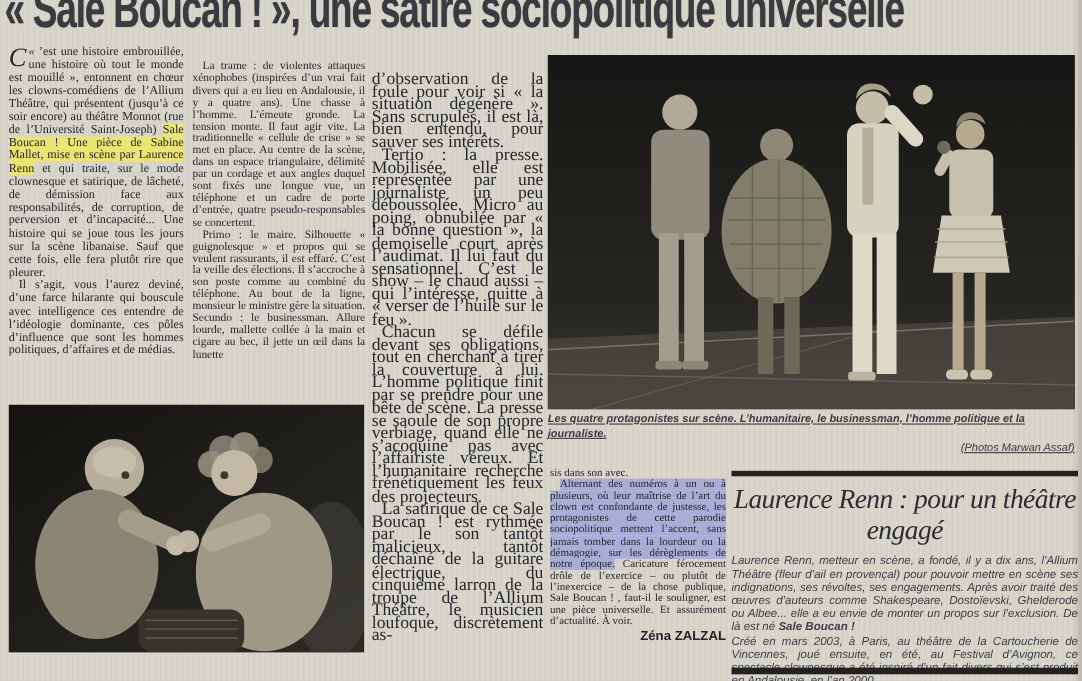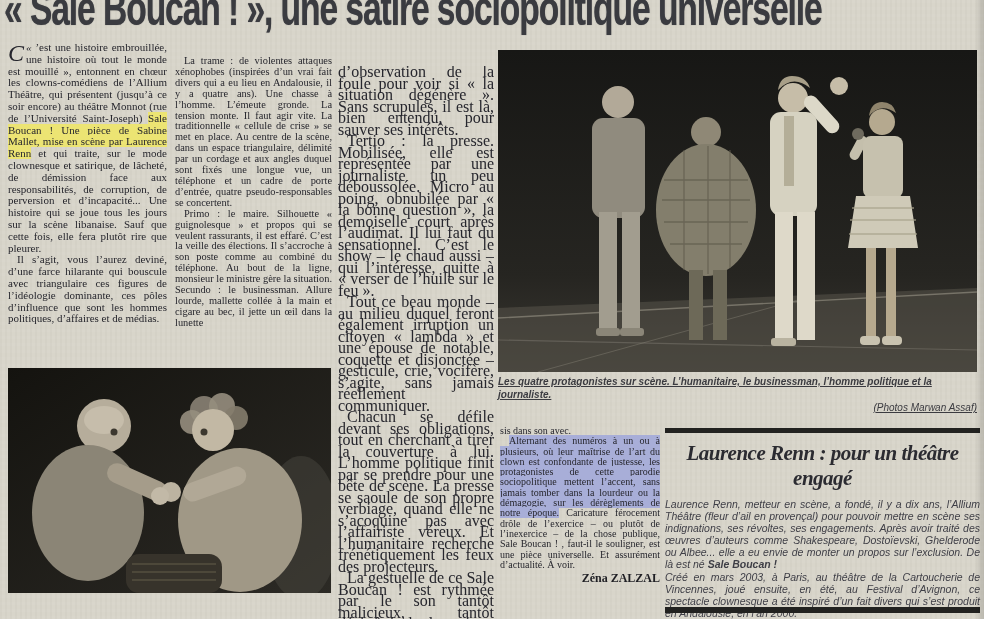--- a/index.html
+++ b/index.html
@@ -26,61 +26,60 @@
   .col p.ind{text-indent:9px;}
   .col1{left:8px;top:42px;width:159px;height:314px;font-size:11px;line-height:11.8px;}
   .col2{left:175px;top:56px;width:157px;height:325px;font-size:10.4px;line-height:10.9px;}
   .col3{left:338px;top:42px;width:156px;height:576px;font-size:16px;line-height:11.5px;margin-top:24px;}
   .col4{left:500px;top:426px;width:160px;height:194px;font-size:10px;line-height:10.3px;}
   .it{}
   .hl-y{background:#ece473;}
   .hl-b{background:#a8aed8;}
   .qmark{font-style:italic;}
   .dropcap{float:left;font-style:italic;font-size:24px;line-height:20px;padding:1px 2px 0 0;font-weight:500;}
-  .byline{font-family:Liberation Serif, serif;font-weight:bold;font-size:12px;
+  .byline{font-family:Liberation Sans, sans-serif;font-weight:bold;font-size:12px;
     text-align:right;margin-top:3px;color:#1f1f24;}
   .photo{position:absolute;display:block;background:#1c1b19;}
   .caption{position:absolute;font-family:"Liberation Sans", sans-serif;
     font-style:italic;font-weight:bold;color:#3b3b40;}
   .cap-duo{left:8px;top:597px;width:323px;font-size:11px;}
   .cap-stage{left:498px;top:375px;width:479px;font-size:10px;line-height:13px;text-decoration:underline;}
   .cap-stage .credit{display:block;text-align:right;font-weight:normal;}
   .sidebar{position:absolute;left:665px;top:428px;width:315px;height:186px;}
   .rule{height:5px;background:#222220;}
   .rule-bottom{position:absolute;left:665px;top:607px;width:315px;height:6px;background:#222220;}
-  .sb-title{font-family:"Liberation Serif", serif;font-style:italic;font-weight:bold;
-    font-size:21px;letter-spacing:-.5px;text-align:center;margin:8px 0 7px;color:#2b2b31;}
+  .sb-title{font-family:"Liberation Serif", serif;font-style:italic;font-weight:normal;
+    font-size:25px;letter-spacing:-.5px;text-align:center;margin:8px 0 7px;color:#2b2b31;}
   .sb-body{font-family:"Liberation Sans", sans-serif;font-style:italic;
     font-size:10.5px;line-height:12.1px;color:#3e3e46;text-align:justify;}
   .sb-body p{margin:0;}
   .sb-bold{font-weight:bold;}
 </style>
 </head>
 <body>
 
 <div class="paper">
 
   <div class="headline">« Sale Boucan ! », une satire sociopolitique universelle</div>
 
   <div class="col col1">
     <p><span class="dropcap">C</span><span class="qmark">« </span><span class="it">’est une histoire embrouillée, une histoire où tout le monde est mouillé », </span><span>entonnent en chœur les clowns-comédiens de l’Allium Théâtre, qui présentent (jusqu’à ce soir encore) au théâtre Monnot (rue de l’Université Saint-Joseph) </span><span class="hl-y it">Sale Boucan !</span><span class="hl-y"> Une pièce de Sabine Mallet, mise en scène par Laurence Renn</span><span> et qui traite, sur le mode clownesque et satirique, de lâcheté, de démission face aux responsabilités, de corruption, de perversion et d’incapacité... Une histoire qui se joue tous les jours sur la scène libanaise. Sauf que cette fois, elle fera plutôt rire que pleurer.</span></p>
-    <p class="ind">Il s’agit, vous l’aurez deviné, d’une farce hilarante qui bouscule avec triangulaire ces figures de l’idéologie dominante, ces pôles d’influence que sont les hommes politiques, d’affaires et de médias.</p>
+    <p class="ind">Il s’agit, vous l’aurez deviné, d’une farce hilarante qui bouscule avec intelligence ces entendre de l’idéologie dominante, ces pôles d’influence que sont les hommes politiques, d’affaires et de médias.</p>
   </div>
 
   <div class="col col2">
     <p class="ind"><span>La trame : de violentes attaques xénophobes (inspirées d’un vrai fait divers qui a eu lieu en Andalousie, il y a quatre ans). Une chasse à l’homme. L’émeute gronde. La tension monte. Il faut agir vite. La traditionnelle </span><span class="it">« cellule de crise »</span><span> se met en place. Au centre de la scène, dans un espace triangulaire, délimité par un cordage et aux angles duquel sont fixés une longue vue, un téléphone et un cadre de porte d’entrée, quatre pseudo-responsables se concertent.</span></p>
     <p class="ind"><span class="it">Primo :</span><span> le maire. Silhouette </span><span class="it">« guignolesque »</span><span> et propos qui se veulent rassurants, il est effaré. C’est la veille des élections. Il s’accroche à son poste comme au combiné du téléphone. Au bout de la ligne, monsieur le ministre gère la situation. </span><span class="it">Secundo :</span><span> le businessman. Allure lourde, mallette collée à la main et cigare au bec, il jette un œil dans la lunette</span></p>
   </div>
 
   <div class="col col3">
     <p><span>d’observation de la foule pour voir si </span><span class="it">« la situation dégénère »</span><span>. Sans scrupules, il est là, bien entendu, pour sauver ses intérêts.</span></p>
     <p class="ind"><span class="it">Tertio :</span><span> la presse. Mobilisée, elle est représentée par une journaliste un peu déboussolée. Micro au poing, obnubilée par </span><span class="it">« la bonne question »</span><span>, la demoiselle court après l’audimat. Il lui faut du sensationnel. C’est le show – le chaud aussi – qui l’intéresse, quitte à </span><span class="it">« verser de l’huile sur le feu »</span><span>.</span></p>
-    <p class="ind"><span>Tout ce beau monde – au milieu duquel feront également irruption un citoyen </span><span class="it">« lambda »</span><span> et une épouse de notable, coquette et disjonctée – gesticule, crie, vocifère, s’agite, sans jamais réellement communiquer.</span></p>
     <p class="ind">Chacun se défile devant ses obligations, tout en cherchant à tirer la couverture à lui. L’homme politique finit par se prendre pour une bête de scène. La presse se saoule de son propre verbiage, quand elle ne s’acoquine pas avec l’affairiste véreux. Et l’humanitaire recherche frénétiquement les feux des projecteurs.</p>
-    <p class="ind"><span>La gestuelle de ce </span><span class="it">Sale Boucan !</span><span> est rythmée par le son tantôt malicieux, tantôt déchaîné de la guitare électrique, du cinquième larron de la troupe de l’Allium Théâtre, le musicien loufoque, discrètement as-</span></p>
+    <p class="ind"><span>La satirique de ce </span><span class="it">Sale Boucan !</span><span> est rythmée par le son tantôt malicieux, tantôt déchaîné de la guitare électrique, du cinquième larron de la troupe de l’Allium Théâtre, le musicien loufoque, discrètement as-</span></p>
   </div>
 
   <div class="col col4">
     <p>sis dans son avec.</p>
     <p class="ind"><span class="hl-b">Alternant des numéros à un ou à plusieurs, où leur maîtrise de l’art du clown est confondante de justesse, les protagonistes de cette parodie sociopolitique mettent l’accent, sans jamais tomber dans la lourdeur ou la démagogie, sur les dérèglements de notre époque.</span><span> Caricature férocement drôle de l’exercice – ou plutôt de l’inexercice – de la chose publique, </span><span class="it">Sale Boucan !</span><span> , faut-il le souligner, est une pièce universelle. Et assurément d’actualité. À voir.</span></p>
     <div class="byline">Zéna ZALZAL</div>
   </div>
 
   <svg class="photo" style="left:498px;top:50px;" width="479" height="322" viewBox="0 0 479 322">
     <defs>

